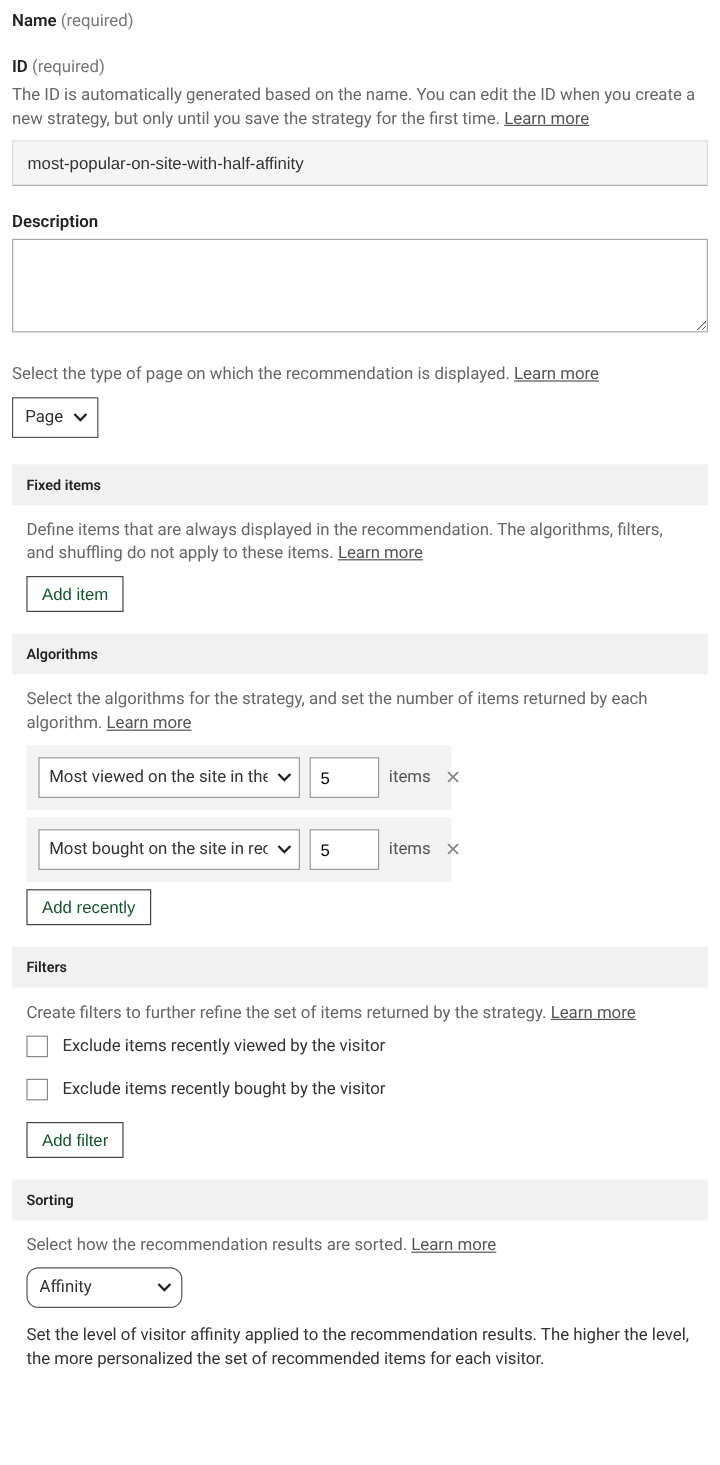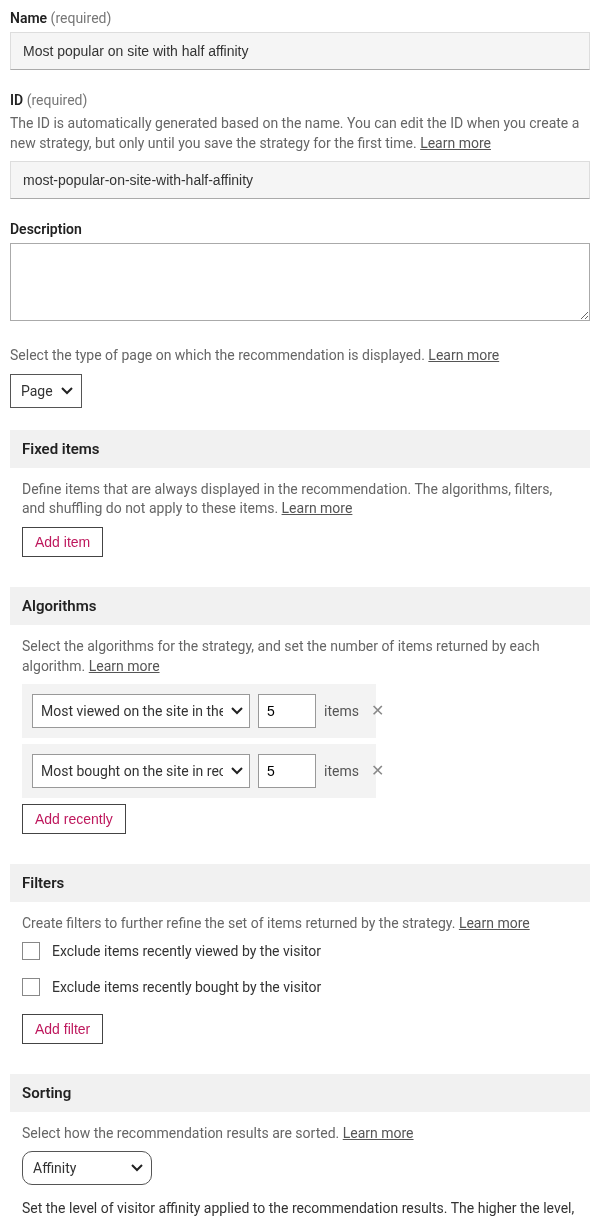--- a/index.html
+++ b/index.html
@@ -48,30 +48,30 @@
   }
   .select.small { min-width: 70px; }
   .select.medium { min-width: 130px; }
   .select .txt { flex: 1; white-space: nowrap; overflow: hidden; text-overflow: clip; }
   .chev { margin-left: 8px; }
   .chev svg { display: block; }
   .section-head {
     background: #f1f1f1;
     padding: 10px 12px;
     font-weight: 600;
-    font-size: 15px;
+    font-size: 12px;
     color: #222;
     margin: 0 -0px;
   }
-  .section-body { padding: 12px 12px 30px 12px; }
+  .section-body { padding: 12px 12px 18px 12px; }
   .section-body .helper { margin-top: 0; }
   .btn {
     border: 1px solid #444;
     background: #fff;
-    color: #be185d;
+    color: #14532d;
     padding: 6px 12px;
     font-size: 14px;
     cursor: pointer;
     display: inline-block;
   }
   .algo-row {
     background: #f3f3f3;
     padding: 10px;
     margin-bottom: 6px;
     display: flex;
@@ -109,21 +109,20 @@
     flex-shrink: 0;
   }
 </style>
 </head>
 <body>
 
 <div class="field-group">
   <div class="label-row">
     <b>Name</b> <span class="req">(required)</span>
   </div>
-  <input type="text" class="wide" value="Most popular on site with half affinity" style="">
 </div>
 
 <div class="field-group">
   <div class="label-row">
     <b>ID</b> <span class="req">(required)</span>
   </div>
   <div class="helper">
     <span>The ID is automatically generated based on the name. You can edit the ID when you create a new strategy, but only until you save the strategy for the first time. </span><a class="link">Learn more</a>
   </div>
   <input type="text" class="wide" value="most-popular-on-site-with-half-affinity" style="">

